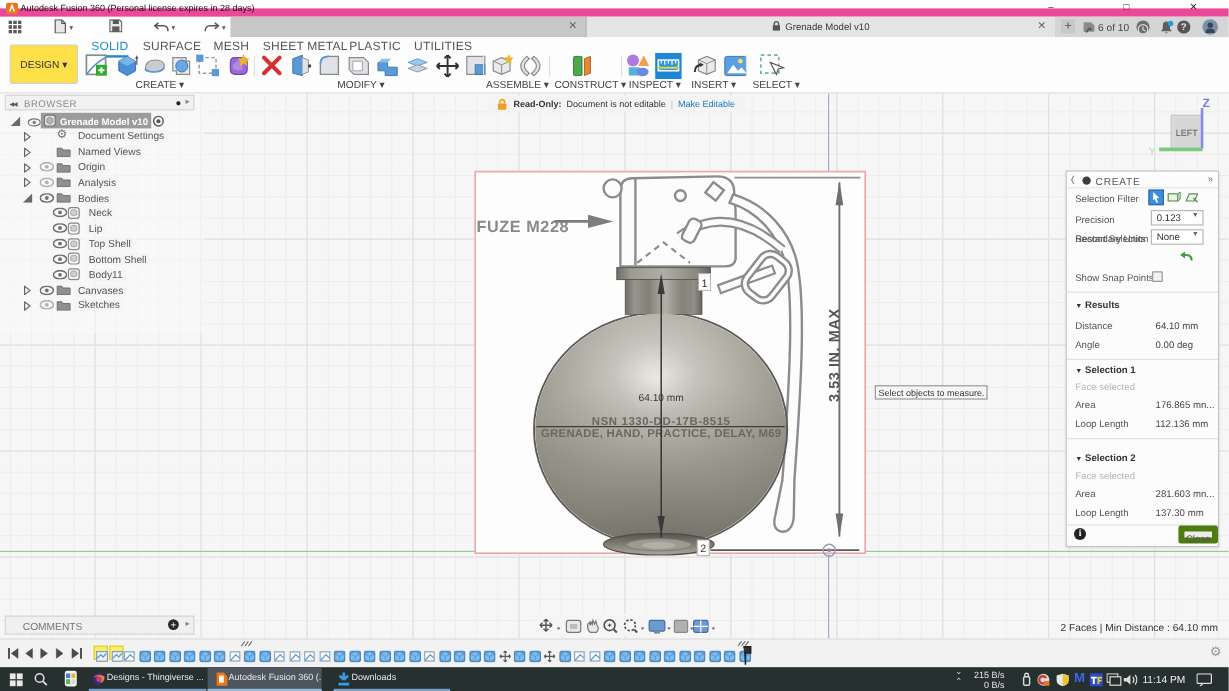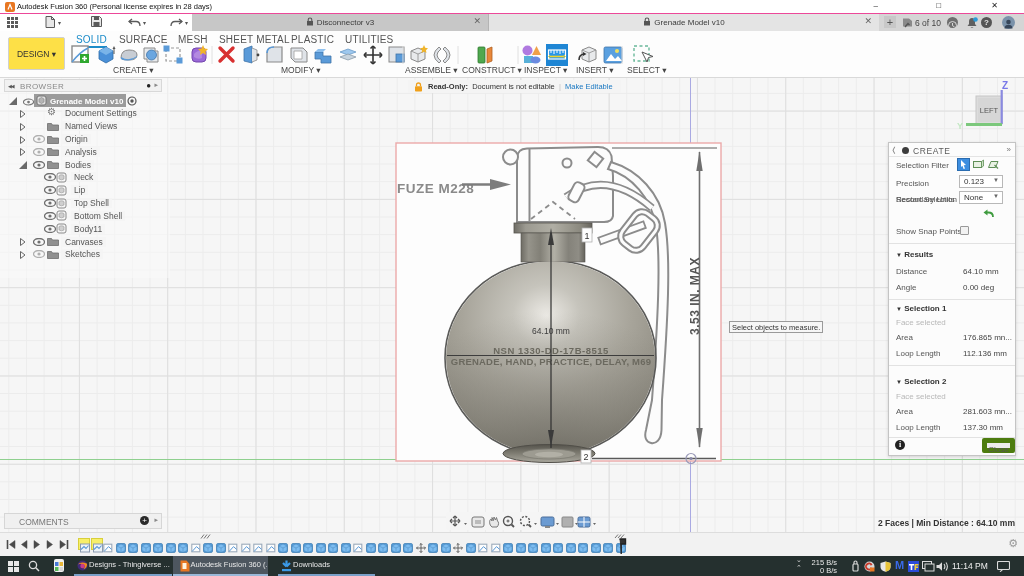--- a/index.html
+++ b/index.html
@@ -1,21 +1,21 @@
 <!DOCTYPE html>
 <html><head>
 <meta charset="utf-8">
 <style>
   * { margin:0; padding:0; box-sizing:border-box; }
   html,body { width:1024px; height:576px; overflow:hidden; font-family:"Liberation Sans", sans-serif; }
   #app { position:relative; width:1024px; height:576px; background:#f5f5f5; }
   .abs { position:absolute; }
 
   
-  #titlebar { position:absolute; left:0; top:0; width:1024px; height:14px; background:#ffffff; border-bottom:1px solid #ec4899;}
+  #titlebar { position:absolute; left:0; top:0; width:1024px; height:14px; background:#ffffff; border-bottom:7px solid #ec4899;}
   #titlebar .ttext { position:absolute; left:17px; top:2px; font-size:7.5px; color:#111; }
   .winbtn { position:absolute; top:1px; color:#222; font-size:8px; }
 
   
   #tabbar { position:absolute; left:0; top:14px; width:1024px; height:17px; background:#ffffff; }
   .tab { position:absolute; top:0; height:17px; font-size:8px; color:#3a3a3a; }
   #tab1 { left:192px; width:297px; background:#c7c7c7; border-right:1px solid #b4b4b4;}
   #tab2 { left:489px; width:390px; background:#e4e4e4; }
   #tabrest { left:879px; width:145px; background:#d5d5d5; position:absolute; top:0; height:17px;}
   .tabtitle { position:absolute; top:3px; width:100%; text-align:center; }
@@ -48,21 +48,21 @@
   
   #bheader { position:absolute; left:4px; top:1px; width:158px; height:13px; background:#f1f1f1; border:1px solid #d8d8d8; font-size:8px; color:#8a8a8a; }
 
   
   #mtooltip { position:absolute; left:729px; top:243px; height:12px; background:#f6f6f6; border:1px solid #9a9a9a; font-size:7.5px; color:#333; white-space:nowrap; padding:0 2px; line-height:11px; }
 
   
   #comments { position:absolute; left:4px; top:435px; width:158px; height:16px; background:#f0f0f0; border:1px solid #d6d6d6; font-size:8.5px; color:#777; }
 
   
-  #status { position:absolute; right:9px; top:440px; font-size:8.5px; font-weight:bold; color:#333; }
+  #status { position:absolute; right:9px; top:440px; font-size:8.5px; font-weight:normal; color:#333; }
 
   
   #timeline { position:absolute; left:0; top:532px; width:1024px; height:24px; background:#f2f2f2; border-top:1px solid #ddd; }
 
   
   #taskbar { position:absolute; left:0; top:556px; width:1024px; height:20px; background:#25302f; }
   .tbtn { position:absolute; top:0; height:20px; font-size:7.5px; color:#e8e8e8; white-space:nowrap;text-align:center; }
 
   
   #mpanel { position:absolute; left:888px; top:64px; width:128px; height:314px; background:#fcfcfc; border:1px solid #c4c4c4; box-shadow:0 1px 3px rgba(0,0,0,0.15); font-size:8px; color:#555; }
@@ -112,24 +112,20 @@
         <path d="M4 1 L1 3.5 L4 6" fill="none" stroke="#5a5a5a" stroke-width="1.3"></path>
         <path d="M1 3.5 H8 Q12 3.5 12 8" fill="none" stroke="#5a5a5a" stroke-width="1.3"></path>
       </svg>
     <div class="abs" style="left:143px;top:5px;color:#555;font-size:6px">▾</div>
     <svg class="abs" style="left:170px;top:4px" width="13" height="9" viewBox="0 0 13 9">
         <path d="M9 1 L12 3.5 L9 6" fill="none" stroke="#5a5a5a" stroke-width="1.3"></path>
         <path d="M12 3.5 H5 Q1 3.5 1 8" fill="none" stroke="#5a5a5a" stroke-width="1.3"></path>
       </svg>
     <div class="abs" style="left:185px;top:5px;color:#555;font-size:6px">▾</div>
     <div class="tab" id="tab1">
-        <div class="tabtitle"><svg style="vertical-align:-1px;margin-right:3px" width="8" height="9" viewBox="0 0 8 9">
-            <rect x="1" y="4" width="6" height="4.5" fill="#555"></rect>
-            <path d="M2.2 4 V2.8 Q2.2 1 4 1 Q5.8 1 5.8 2.8 V4" fill="none" stroke="#555" stroke-width="1.1"></path>
-          </svg>Disconnector v3</div>
         <div class="tabx">✕</div>
       </div>
     <div class="tab" id="tab2">
         <div class="tabtitle"><svg style="vertical-align:-1px;margin-right:3px" width="8" height="9" viewBox="0 0 8 9">
             <rect x="1" y="4" width="6" height="4.5" fill="#555"></rect>
             <path d="M2.2 4 V2.8 Q2.2 1 4 1 Q5.8 1 5.8 2.8 V4" fill="none" stroke="#555" stroke-width="1.1"></path>
           </svg>Grenade Model v10</div>
         <div class="tabx">✕</div>
       </div>
     <div id="tabrest">

